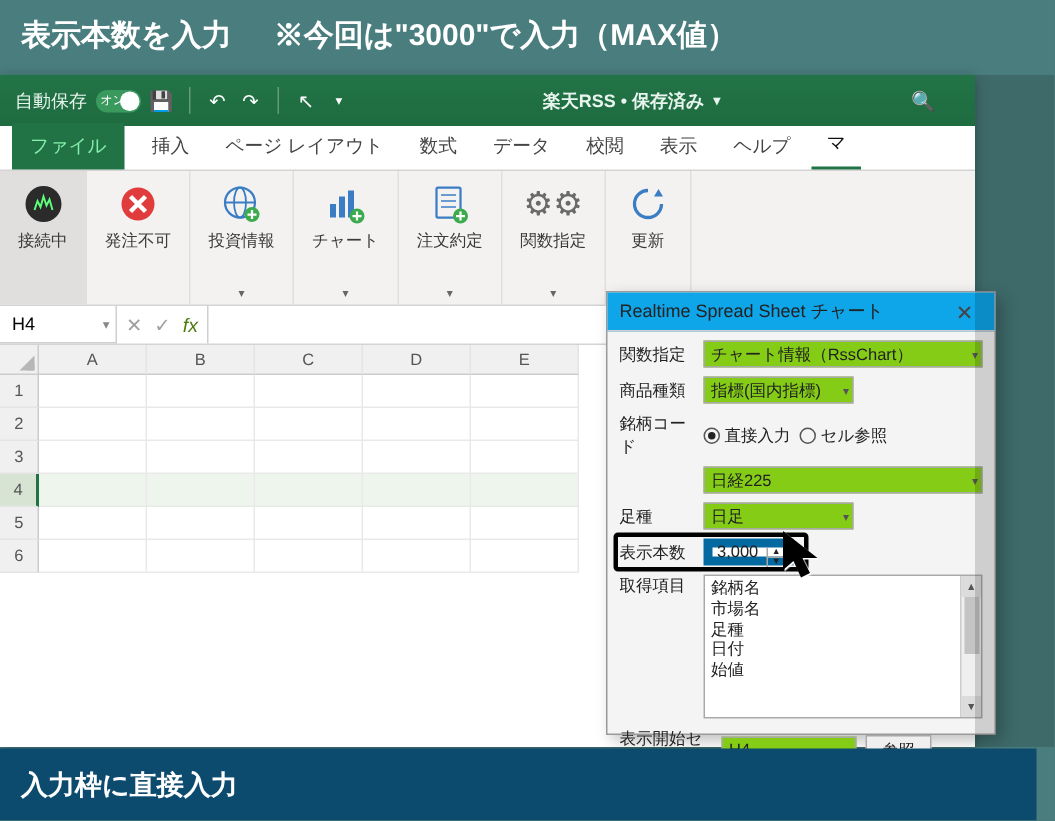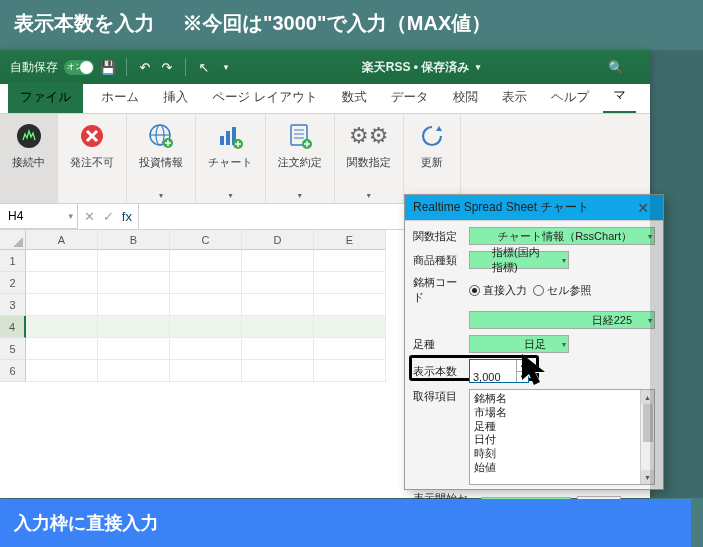--- a/index.html
+++ b/index.html
@@ -17,28 +17,28 @@
   .switch::after { content:""; position:absolute; right:1px; top:1px; width:13px; height:13px; border-radius:50%; background:#fff; }
   .tb-ico { width:16px; height:16px; display:inline-flex; align-items:center; justify-content:center; color:#fff; font-size:13px; }
   .tb-sep { width:1px; height:18px; background:rgba(255,255,255,.3); margin:0 4px; }
   .doc-title { margin-left:auto; margin-right:auto; display:flex; align-items:center; gap:6px;font-weight:bold; }
   .doc-title .dd { font-size:9px; }
 
   
   .ribbon-tabs { height: 30px; background:#fff; border-bottom:1px solid #d4d4d4; display:flex; align-items:flex-end; padding:0 8px; gap:4px; font-size:12.5px; color:#444; }
   .ribbon-tabs .tab { padding:6px 10px 7px; cursor:pointer; }
   .ribbon-tabs .tab.active { border-bottom:2px solid #217346; color:#111; font-weight:500; }
-  .ribbon-tabs .file { background:#217346; color:#000000; padding:7px 12px; margin-right:4px; }
+  .ribbon-tabs .file { background:#217346; color:#86efac; padding:7px 12px; margin-right:4px; }
 
   
   .ribbon { height: 90px; background:#f3f2f1; border-bottom:1px solid #d4d4d4; display:flex; align-items:stretch; }
   .group { display:flex; flex-direction:column; align-items:center; justify-content:flex-start; padding:6px 12px 4px; border-right:1px solid #e1dfdd; gap:4px; position:relative; }
   .group.selected { background:#e1dfdd; }
   .group .gicon { width:32px; height:32px; display:flex; align-items:center; justify-content:center; font-size:22px; }
-  .group .glabel { font-size:11px; color:#3a3a3a; text-align:center; line-height:1.2; }
+  .group .glabel { font-size:11px; color:#3a3a3a; text-align:center; line-height:1.2;font-family:Liberation Mono, monospace; }
   .group .dd-caret { font-size:8px; color:#666; position:absolute; bottom:3px; left:50%; transform:translateX(-50%); }
 
   
   .fxbar { height:26px; display:flex; align-items:stretch; border-bottom:1px solid #d4d4d4; }
   .namebox { width:78px; border:1px solid #cfcfcf; border-top:none; border-left:none; display:flex; align-items:center; padding:0 8px; font-size:12px; position:relative; }
   .namebox .dd { position:absolute; right:4px; font-size:9px; color:#888; }
   .fxbtns { display:flex; align-items:center; border-right:1px solid #cfcfcf; padding:0 6px; gap:8px; color:#a0a0a0; font-size:13px; }
   .fxinput { flex:1; display:flex; align-items:center; padding:0 8px; font-size:12px; }
 
   
@@ -55,48 +55,48 @@
   .cell { width:72px; border-right:1px solid #e9e9e9; border-bottom:1px solid #e9e9e9; }
   .row.sel .cell { background:#eef5ec; }
 
   
   .dialog { position:absolute; left:404px; top:194px; width:260px; height:296px; background:#f4f4f4; border:1px solid #9a9a9a; box-shadow:4px 4px 10px rgba(0,0,0,.25); font-size:11px; color:#222; }
   .dlg-title { height:26px; background:#0ea5e9; border-bottom:1px solid #d0d0d0; display:flex; align-items:center; padding:0 8px; font-size:12px; }
   .dlg-title .close { margin-left:auto; width:24px; height:20px; display:flex; align-items:center; justify-content:center; font-size:14px; color:#444; }
   .dlg-body { padding:6px 8px 8px; display:flex; flex-direction:column; gap:6px; }
   .frow { display:flex; align-items:center; gap:6px; }
   .frow .lbl { width:50px; font-size:11px; }
-  .frow .combo, .frow .input { flex:1; height:18px; border:1px solid #a8a8a8; background:#86efac; font-size:11px; padding:0 22px; display:flex; align-items:center; position:relative;justify-content:flex-end; }
+  .frow .combo, .frow .input { flex:1; height:18px; border:1px solid #a8a8a8; background:#84cc16; font-size:11px; padding:0 4px; display:flex; align-items:center; position:relative; }
   .combo .cdd { position:absolute; right:2px; font-size:8px; color:#555; }
   .radio { display:flex; align-items:center; gap:3px; font-size:11px; }
   .radio .r { width:11px; height:11px; border:1px solid #555; border-radius:50%; display:inline-flex; align-items:center; justify-content:center; }
   .radio .r.on::after { content:""; width:5px; height:5px; background:#222; border-radius:50%; }
 
   .frow.highlight { position:relative; }
   .frow.highlight .hl-box { position:absolute; left:-4px; top:-4px; width:130px; height:26px; border:3px solid #000; border-radius:3px; pointer-events:none; }
-  .spin { width:60px; height:18px; border:1px solid #0369a1; background:#fff; display:flex; align-items:flex-start; padding:11px 3px; position:relative; font-size:11px; }
+  .spin { width:60px; height:18px; border:6px solid #0369a1; background:#fff; display:flex; align-items:center; padding:0 3px; position:relative; font-size:11px; }
   .spin .sp { position:absolute; right:0; top:0; width:12px; height:100%; display:flex; flex-direction:column; }
   .spin .sp div { flex:1; border-left:1px solid #a8a8a8; display:flex; align-items:center; justify-content:center; font-size:6px; }
   .spin .sp div:first-child { border-bottom:1px solid #a8a8a8; }
 
   .listbox { flex:1; height:96px; border:1px solid #a8a8a8; background:#fff; overflow:hidden; position:relative; }
   .listbox .items { padding:2px 4px; font-size:11px; line-height:1.25; }
   .listbox .scroll { position:absolute; right:0; top:0; width:14px; height:100%; background:#efefef; border-left:1px solid #ccc; }
   .listbox .scroll .sbtn { height:14px; background:#dcdcdc; display:flex; align-items:center; justify-content:center; font-size:7px; color:#555;}
   .listbox .scroll .thumb { position:absolute; top:14px; left:2px; width:10px; height:38px; background:#c4c4c4; }
   .listbox .scroll .sbtn.bot { position:absolute; bottom:0; left:0; right:0; }
 
   .btn { height:20px; border:1px solid #a8a8a8; background:#efefef; padding:0 10px; font-size:11px; display:flex; align-items:center; }
   .dlg-buttons { display:flex; justify-content:center; gap:18px; padding-top:4px; }
 
   
   .cursor { position:absolute; left:520px; top:352px; pointer-events:none; }
   .cursor svg { filter: drop-shadow(1px 1px 0 #fff); }
 
-  .banner-bottom { position:absolute; left:0; bottom:0; right:12px; background:#3b82f6; color:#fff; font-weight:bold; font-size:18px; padding:12px 14px; }
+  .banner-bottom { position:absolute; left:0; bottom:0; right:12px; background:#0c4a6e; color:#fff; font-weight:bold; font-size:18px; padding:12px 14px; }
 
   .shade-right { position:absolute; right:0; top:50px; width:53px; bottom:49px; background:rgba(0,0,0,.15); }
 </style>
 </head>
 <body>
 
 <div class="banner-top">
   <span>表示本数を入力</span>
   <span class="note">※今回は"3000"で入力（MAX値）</span>
 </div>
@@ -120,21 +120,20 @@
     <div class="doc-title">
       <span>楽天RSS • 保存済み</span>
       <span class="dd">▾</span>
     </div>
     <span class="tb-ico">🔍</span>
     <span style="width:10px"></span>
   </div>
 
   <div class="ribbon-tabs">
     <div class="file">ファイル</div>
-    <div class="tab">ホーム</div>
     <div class="tab">挿入</div>
     <div class="tab">ページ レイアウト</div>
     <div class="tab">数式</div>
     <div class="tab">データ</div>
     <div class="tab">校閲</div>
     <div class="tab">表示</div>
     <div class="tab">ヘルプ</div>
     <div class="tab active">マ</div>
   </div>
 
@@ -214,21 +213,21 @@
   </div>
 
   <div class="fxbar">
     <div class="namebox">
         <span>H4</span>
         <span class="dd">▾</span>
       </div>
     <div class="fxbtns">
       <span>✕</span>
       <span>✓</span>
-      <span style="color:#0c4a6e">fx</span>
+      <span style="font-style:italic;color:#4d7c0f">fx</span>
     </div>
     <div class="fxinput"></div>
   </div>
 
   <div class="sheet">
     <div class="rowhdrs">
       <div class="corner"></div>
       <div id="rowhdrs-inner">
           <div class="rh">1</div>
           <div class="rh">2</div>
@@ -352,21 +351,20 @@
       </div>
     </div>
     <div class="frow" style="align-items:flex-start">
       <div class="lbl">取得項目</div>
       <div class="listbox">
         <div class="items" id="listbox-items">
             <div>銘柄名</div>
             <div>市場名</div>
             <div>足種</div>
             <div>日付</div>
-            <div>時刻</div>
             <div>始値</div>
           </div>
         <div class="scroll">
           <div class="sbtn">▲</div>
           <div class="thumb"></div>
           <div class="sbtn bot">▼</div>
         </div>
       </div>
     </div>
     <div class="frow">

